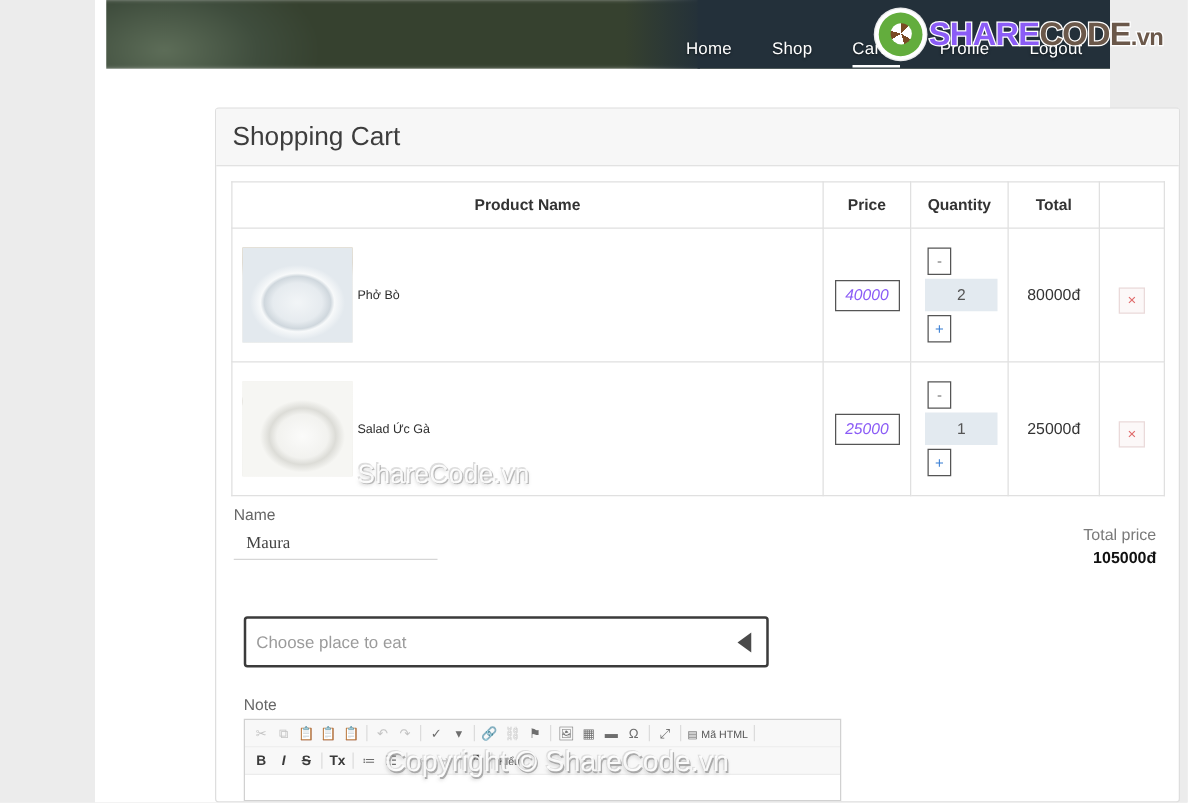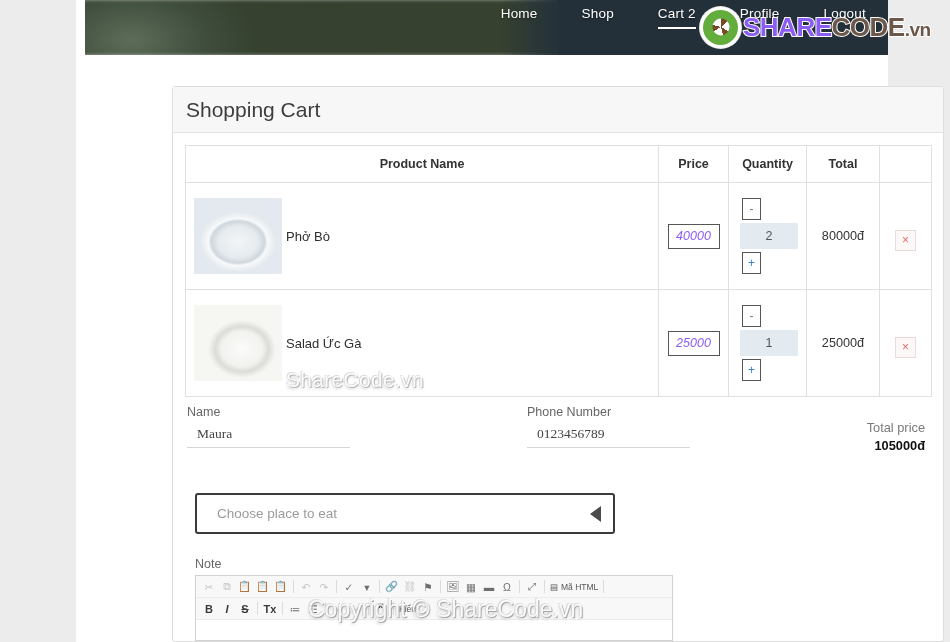--- a/index.html
+++ b/index.html
@@ -49,23 +49,23 @@
   }
   .hero-dark::before {
     content: "";
     position: absolute; left: -58px; top: 0;
     width: 60px; height: 55px;
     background: linear-gradient(90deg, rgba(35,48,58,0) 0%, rgba(35,48,58,0.55) 55%, rgba(35,48,58,0.95) 100%);
   }
   .nav {
     position: absolute;
     left: 0; top: 0; right: 0; height: 55px;
-    display: flex; align-items: flex-start;
+    display: flex; align-items: flex-end;
     justify-content: flex-end;
-    gap: 16px;
+    gap: 4px;
     padding-right: 8px;
   }
   .nav-item {
     position: relative;
     color: #ffffff;
     font-size: 13.5px;
     letter-spacing: .2px;
     padding: 6px 14px 9px 14px;
     text-shadow: 0 1px 2px rgba(0,0,0,.55);
     white-space: nowrap;
@@ -181,21 +181,21 @@
       radial-gradient(ellipse 8px 8px at 40px 54px, #7cb450 0%, rgba(124,180,80,0) 100%),
       radial-gradient(ellipse 7px 7px at 33px 48px, #c23b33 0%, rgba(194,59,51,0) 100%),
       radial-gradient(ellipse 6px 6px at 46px 62px, #c23b33 0%, rgba(194,59,51,0) 100%),
       radial-gradient(ellipse 10px 9px at 58px 38px, #e8c23f 0%, rgba(232,194,63,0) 100%),
       radial-gradient(ellipse 9px 8px at 60px 52px, #e6b83a 0%, rgba(230,184,58,0) 100%),
       radial-gradient(ellipse 8px 8px at 50px 44px, #d98c3a 0%, rgba(217,140,58,0) 100%),
       radial-gradient(ellipse 11px 9px at 10px 16px, #6a4a2c 0%, #4c351d 70%, rgba(76,53,29,0) 100%),
       linear-gradient(170deg, #f0efe9 0%, #e8e7e0 60%, #dddcd4 100%);
   }
   .prod-name {
-    font-size: 13px; color: #2e2e2e;
+    font-size: 10px; color: #2e2e2e;
     margin-left: 4px;
   }
   .price-box {
     width: 52px; height: 25px;
     border: 1px solid #555;
     background: #fff;
     font-size: 12.5px; color: #8b5cf6;
     text-align: center; line-height: 23px;
     margin: 0 auto;
     font-family: "Liberation Sans", sans-serif;
@@ -273,21 +273,21 @@
   .select-box {
     position: relative;
     margin-top: 22px; margin-left: 10px;
     width: 420px; height: 41px;
     border: 2px solid #3b3b3b;
     border-radius: 3px;
     background: #fff;
     display: flex; align-items: center;
     cursor: pointer;
   }
-  .select-text { font-size: 13.5px; color: #9b9b9b; padding-left: 20px; }
+  .select-text { font-size: 13.5px; color: #9b9b9b; padding-left: 8px; }
   .select-arrow {
     position: absolute; right: 12px; top: 50%;
     transform: translateY(-50%);
     width: 0; height: 0;
     border-top: 8px solid transparent;
     border-bottom: 8px solid transparent;
     border-right: 11px solid #4a4a4a;
   }
 
   
@@ -445,24 +445,20 @@
                 </td>
               </tr>
             </tbody>
         </table>
 
         <div class="fields">
           <div class="fld" id="fld-name">
             <div class="fld-label">Name</div>
             <input class="fld-input" id="in-name" value="Maura" style="">
           </div>
-          <div class="fld" id="fld-phone">
-            <div class="fld-label">Phone Number</div>
-            <input class="fld-input" id="in-phone" value="0123456789" style="">
-          </div>
           <div class="tp-wrap">
             <div class="tp-label">Total price</div>
             <div class="tp-value">105000đ</div>
           </div>
         </div>
 
         <div class="select-box">
           <span class="select-text">Choose place to eat</span>
           <span class="select-arrow"></span>
         </div>

